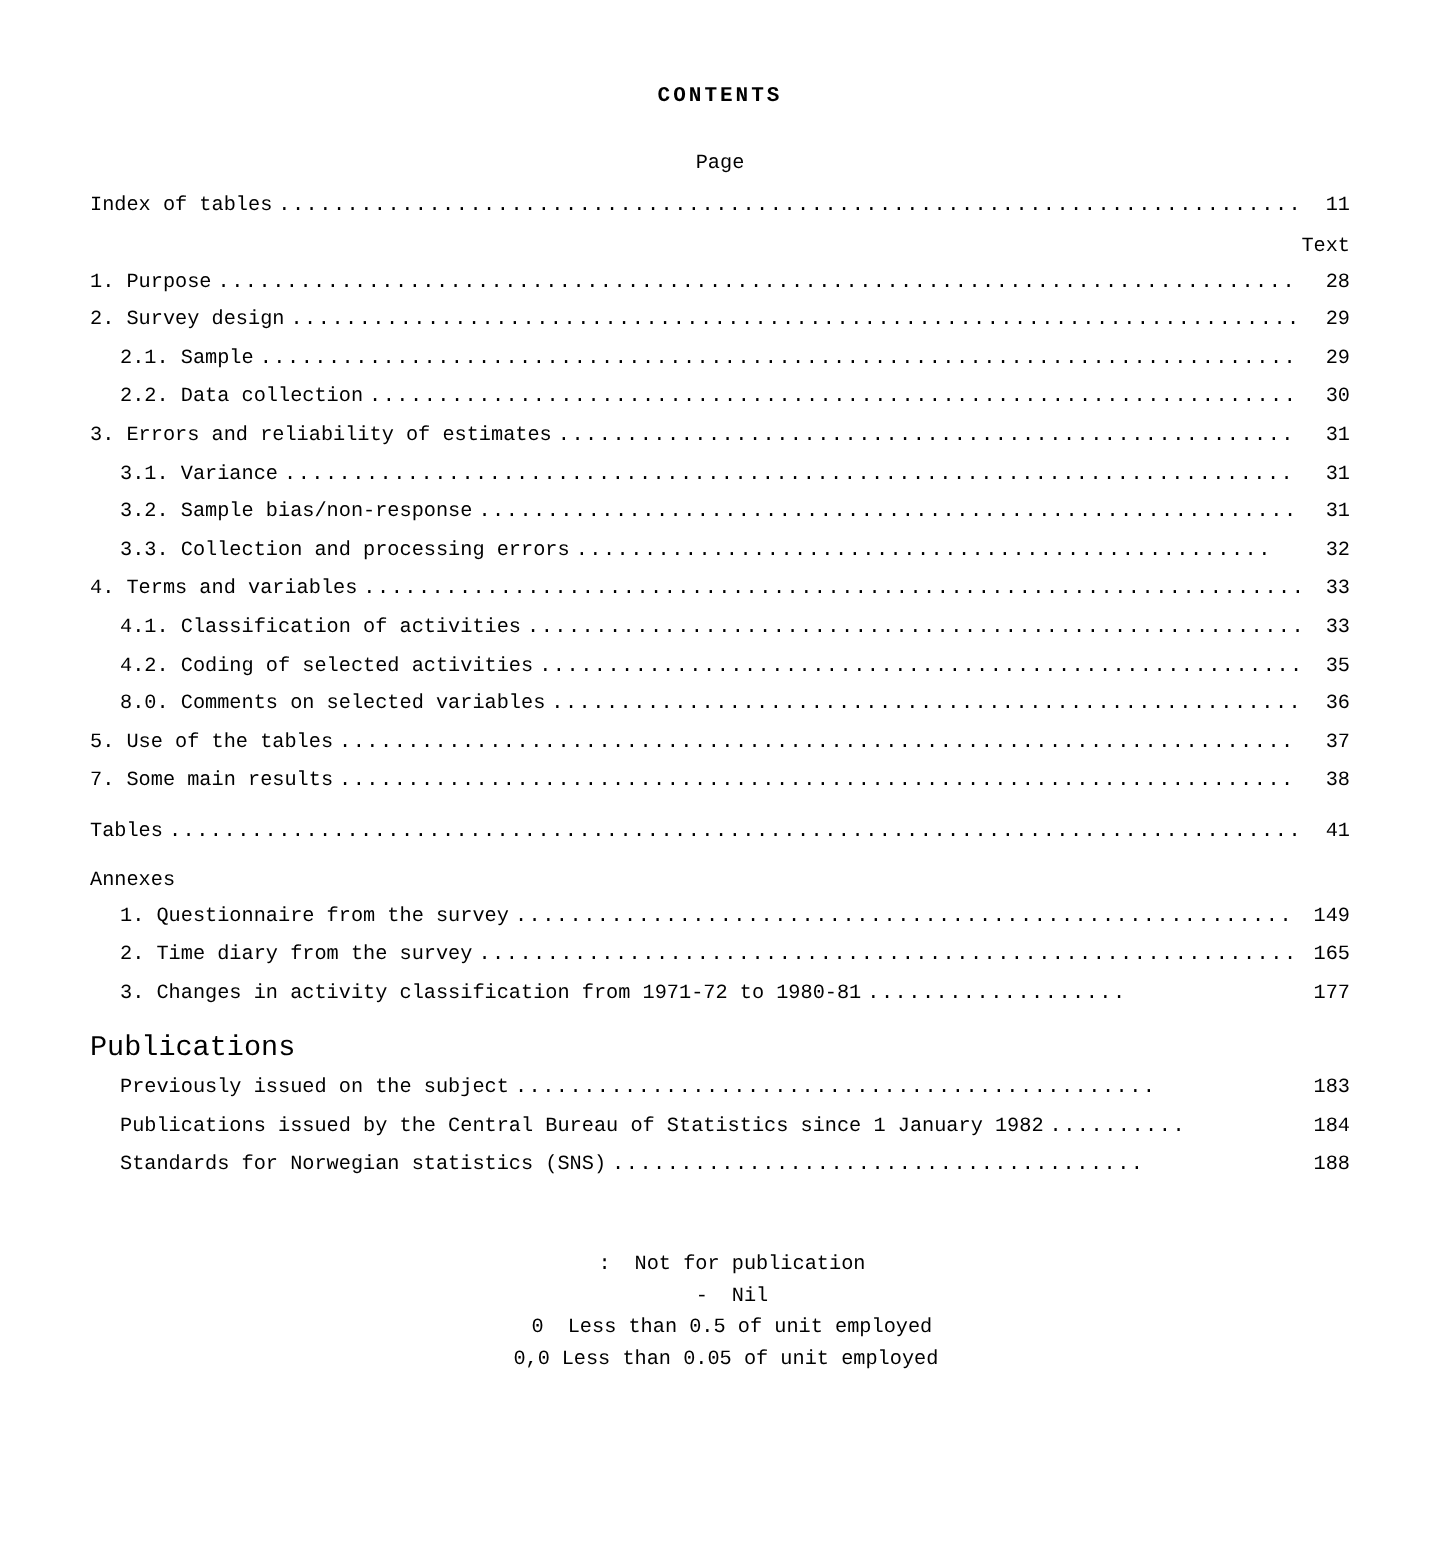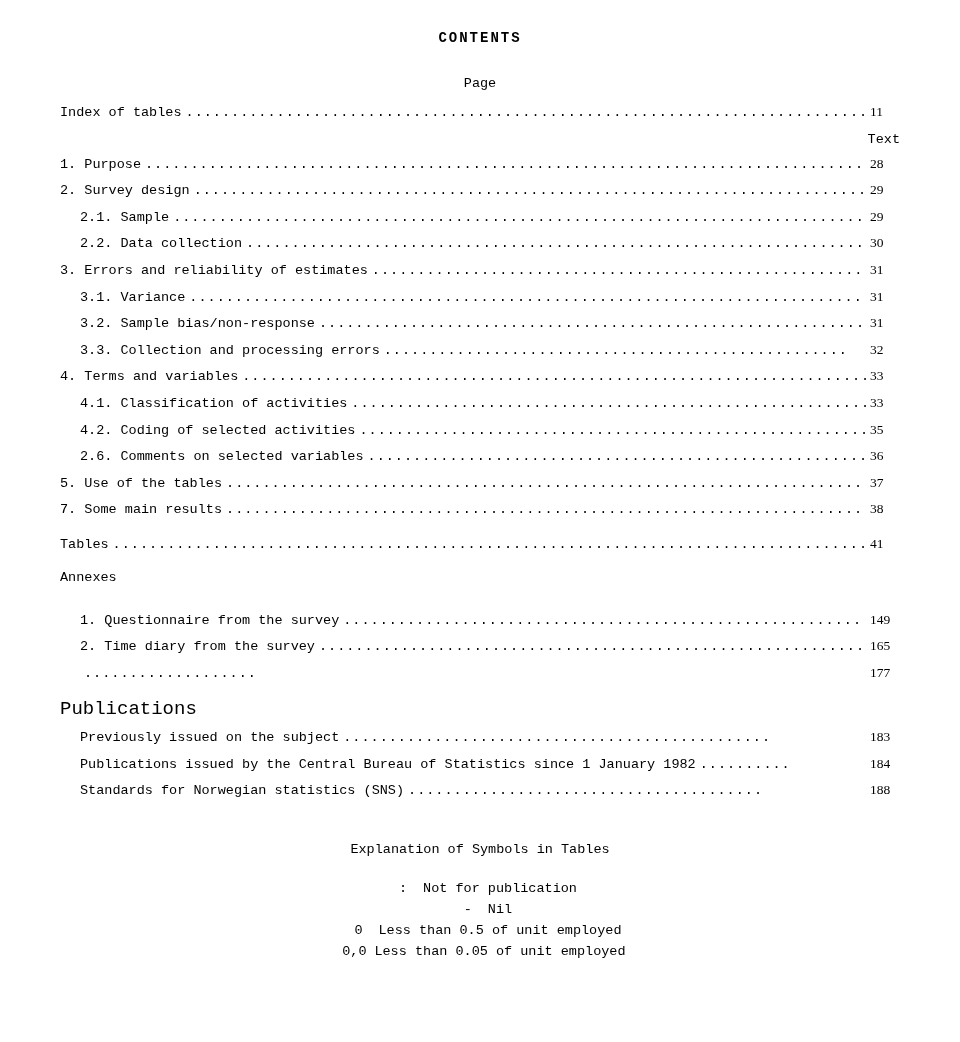--- a/index.html
+++ b/index.html
@@ -15,20 +15,21 @@
       width: 960px;
       min-height: 1042px;
       padding: 30px 60px 40px 60px;
     }
     .page-title {
       text-align: center;
       font-size: 14px;
       font-weight: bold;
       letter-spacing: 2px;
       margin-bottom: 30px;
+      margin-top: 26px;
     }
     .page-number-right {
       text-align: center;
       font-size: 13.5px;
       margin-bottom: 10px;
     }
     .toc-entry {
       display: flex;
       align-items: baseline;
       margin-bottom: 4px;
@@ -41,30 +42,30 @@
     .toc-dots {
       flex: 1;
       overflow: hidden;
       margin: 0 4px;
       letter-spacing: 1px;
     }
     .toc-page {
       white-space: nowrap;
       flex-shrink: 0;
       min-width: 30px;
-      font-family: Liberation Serif, serif;
+      text-align: right;
     }
     .indent-0 { margin-left: 0px; }
     .indent-1 { margin-left: 20px; }
     .section-gap {
       margin-top: 12px;
     }
     .annexes-label {
       margin-top: 14px;
-      margin-bottom: 24px;
+      margin-bottom: 6px;
       font-size: 13.5px;
     }
     .publications-label {
       margin-top: 14px;
       margin-bottom: 6px;
       font-size: 19px;
     }
     .explanation-section {
       margin-top: 40px;
       text-align: center;
@@ -154,21 +155,21 @@
     <span class="toc-label">4.1.  Classification of activities</span>
     <span class="toc-dots">...........................................................</span>
     <span class="toc-page">33</span>
   </div>
     <div class="toc-entry indent-1">
     <span class="toc-label">4.2.  Coding of selected activities</span>
     <span class="toc-dots">............................................................</span>
     <span class="toc-page">35</span>
   </div>
     <div class="toc-entry indent-1">
-    <span class="toc-label">2.6.  Comments on selected variables</span>
+    <span class="toc-label">8.0.  Comments on selected variables</span>
     <span class="toc-dots">............................................................</span>
     <span class="toc-page">36</span>
   </div>
     <div class="toc-entry indent-0">
     <span class="toc-label">5.  Use of the tables</span>
     <span class="toc-dots">.........................................................................</span>
     <span class="toc-page">37</span>
   </div>
     <div class="toc-entry indent-0">
     <span class="toc-label">7.  Some main results</span>
@@ -189,20 +190,21 @@
     <span class="toc-label">1.  Questionnaire from the survey</span>
     <span class="toc-dots">.........................................................</span>
     <span class="toc-page">149</span>
   </div>
     <div class="toc-entry indent-1">
     <span class="toc-label">2.  Time diary from the survey</span>
     <span class="toc-dots">.............................................................</span>
     <span class="toc-page">165</span>
   </div>
     <div class="toc-entry indent-1">
+    <span class="toc-label">3.  Changes in activity classification from 1971-72 to 1980-81</span>
     <span class="toc-dots">...................</span>
     <span class="toc-page">177</span>
   </div>
   </div>
 
 <div class="publications-label section-gap">Publications</div>
 <div id="publications-container">
     <div class="toc-entry indent-1">
     <span class="toc-label">Previously issued on the subject</span>
     <span class="toc-dots">...............................................</span>
@@ -214,15 +216,14 @@
     <span class="toc-page">184</span>
   </div>
     <div class="toc-entry indent-1">
     <span class="toc-label">Standards for Norwegian statistics (SNS)</span>
     <span class="toc-dots">.......................................</span>
     <span class="toc-page">188</span>
   </div>
   </div>
 
 <div class="explanation-section">
-  <div class="explanation-title">Explanation of Symbols in Tables</div>
   <div class="explanation-items" id="explanation-items-container"><div class="explanation-row"><span style="display:inline-block;min-width:40px;">:</span><span>Not for publication</span></div><div class="explanation-row"><span style="display:inline-block;min-width:40px;">-</span><span>Nil</span></div><div class="explanation-row"><span style="display:inline-block;min-width:40px;">0</span><span>Less than 0.5 of unit employed</span></div><div class="explanation-row"><span style="display:inline-block;min-width:40px;">0,0</span><span>Less than 0.05 of unit employed</span></div></div>
 </div>
 
 </body></html>

